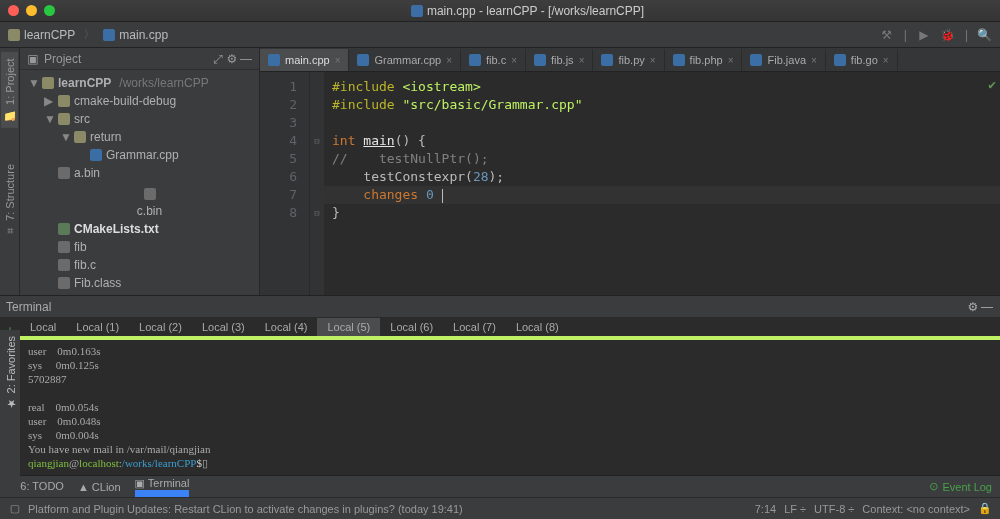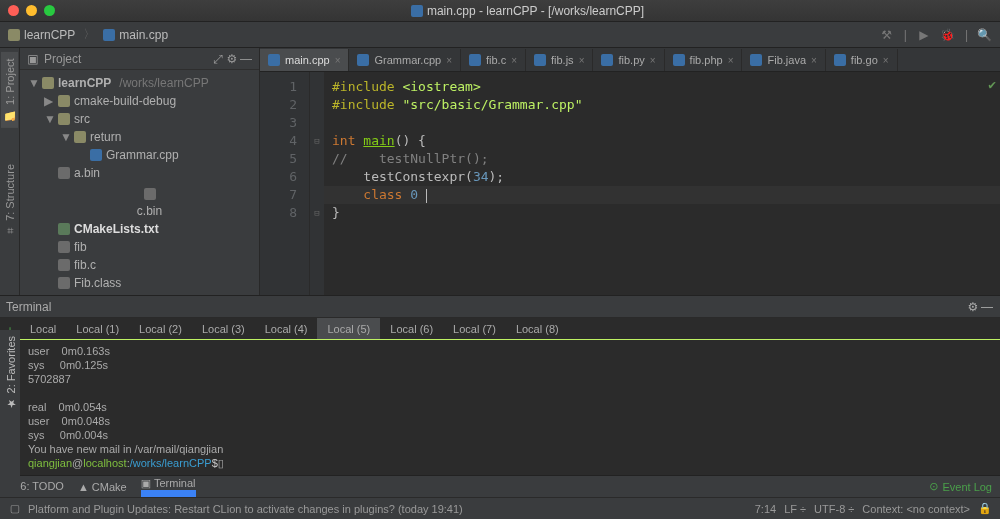--- a/index.html
+++ b/index.html
@@ -31,36 +31,36 @@
 .etab{height:22px; padding:0 8px; display:flex; align-items:center; gap:5px; color:#aaa; border-right:1px solid #2a2a2a; font-size:11px;}
 .etab.active{background:#4a4c4e; color:#ddd;}
 .etab .x{color:#777; font-size:10px;}
 .code-area{flex:1; display:flex; font-family:Menlo,Consolas,monospace; font-size:13px; line-height:18px; position:relative;}
 .gutter{width:50px; text-align:right; color:#606366; padding:6px 12px 6px 0; background:#313335; border-right:1px solid #2a2a2a;}
 .gutter div{height:18px;}
 .fold-gutter{width:14px; background:#313335; padding-top:6px;}
 .fold-gutter div{height:18px; color:#666; text-align:center; font-size:9px;}
 .code{flex:1; padding:6px 8px; position:relative;}
 .code .ln{height:18px; white-space:pre;}
-.kw{color:#cc7832;} .str{color:#bef264;} .num{color:#6897bb;} .typ{color:#84cc16;text-decoration:underline;} .cmt{color:#808080;} .inc{color:#bbb529;}
+.kw{color:#cc7832;} .str{color:#bef264;} .num{color:#6897bb;} .typ{color:#e5e5e5;text-decoration:underline;} .cmt{color:#808080;} .inc{color:#bbb529;}
 .hl-line{position:absolute; left:0; right:0; height:18px; background:#323232; z-index:0;}
 .code .ln > *{position:relative;}
 .check{position:absolute; top:4px; right:4px; color:#629755;}
 .terminal-wrap{height:180px; display:flex; flex-direction:column; border-top:1px solid #222;}
 .term-header{height:22px; background:#3a3c3e; display:flex; align-items:center; padding:0 6px; color:#aaa; border-bottom:1px solid #2a2a2a;}
 .term-header .spacer{flex:1;}
 .term-body{flex:1; display:flex; background:#2b2b2b;}
 .term-left{width:20px; display:flex; flex-direction:column; align-items:center; padding-top:4px; gap:6px;}
 .plus{color:#4aa04a; font-size:14px;}
 .xr{color:#c75450;}
 .term-main{flex:1; display:flex; flex-direction:column;}
-.term-tabs{height:22px; display:flex; align-items:flex-start; border-bottom:1px solid #bef264;}
+.term-tabs{height:22px; display:flex; align-items:flex-start; border-bottom:4px solid #bef264;}
 .ttab{padding:0 10px; height:100%; display:flex; align-items:center; color:#aaa; font-size:11px;}
 .ttab.active{background:#4a4c4e;}
-.term-out{flex:1; padding:4px 8px; font-family:Liberation Sans, sans-serif; font-size:11px; line-height:14px; color:#aaa; white-space:pre;}
+.term-out{flex:1; padding:4px 8px; font-family:Liberation Serif, serif; font-size:11px; line-height:14px; color:#aaa; white-space:pre;}
 .prompt-user{color:#7fbf3f;} .prompt-host{color:#7fbf3f;} .prompt-path{color:#3a9dd1;} .prompt-dollar{color:#ccc;}
 .bottom-bar{height:22px; background:#3a3c3e; display:flex; align-items:center; border-top:1px solid #222; padding:0 8px; gap:14px; color:#aaa; font-size:11px;}
 .bottom-bar .right{margin-left:auto; display:flex; gap:4px; align-items:center; color:#4aa04a;}
 .status-bar{height:22px; background:#3a3c3e; display:flex; align-items:center; padding:0 8px; color:#999; font-size:11px; border-top:1px solid #2a2a2a;}
 .status-bar .spacer{flex:1;}
 .underline{border-bottom:7px solid #3b82f6;}
 .ficon{width:12px; height:12px; display:inline-block; border-radius:2px;}
 .ficon.cpp{background:#3a6ea5;} .ficon.dir{background:#8a8a66;} .ficon.file{background:#6b6b6b;} .ficon.txt{background:#5a7a5a;}
 .cursor{border-left:1px solid #bbb;display:inline-block;height:14px;vertical-align:middle;}
 </style>
@@ -249,23 +249,23 @@
           <div></div>
           <div>⊟</div>
         </div>
       <div class="code" id="code">
         <span class="check">✔</span>
       <div class="ln"><span class="inc">#include</span> <span class="str">&lt;iostream&gt;</span></div>
           <div class="ln"><span class="inc">#include</span> <span class="str">"src/basic/Grammar.cpp"</span></div>
           <div class="ln"></div>
           <div class="ln"><span class="kw">int</span> <span class="typ">main</span>() {</div>
           <div class="ln"><span class="cmt">//    testNullPtr();</span></div>
-          <div class="ln">    testConstexpr(<span class="num">34</span>);</div>
+          <div class="ln">    testConstexpr(<span class="num">28</span>);</div>
           <div class="hl-line" style="top: 114px;"></div>
-          <div class="ln">    <span class="kw">class</span> <span class="num">0</span>;<span class="cursor"></span></div>
+          <div class="ln">    <span class="kw">changes</span> <span class="num">0</span>;<span class="cursor"></span></div>
           <div class="ln">}</div>
         </div>
     </div>
   </div>
 </div>
 
 <div style="position:absolute; left:0; top:330px; width:20px; height:160px; background:#3a3c3e; display:flex; align-items:flex-start; justify-content:center;">
   <div class="vtab">★ <span>2: Favorites</span></div>
 </div>
 
@@ -301,21 +301,21 @@
 user    0m0.048s
 sys     0m0.004s
 You have new mail in /var/mail/qiangjian
 <span class="prompt-user">qiangjian</span>@<span class="prompt-host">localhost</span>:<span class="prompt-path">/works/learnCPP</span><span class="prompt-dollar">$</span>▯</div>
     </div>
   </div>
 </div>
 
 <div class="bottom-bar">
   <span>✦ <span>6: TODO</span></span>
-  <span>▲ <span>CMake</span></span>
+  <span>▲ <span>CLion</span></span>
   <span class="underline">▣ <span>Terminal</span></span>
   <div class="right">
     <span>⊙</span>
     <span>Event Log</span>
   </div>
 </div>
 
 <div class="status-bar">
   <span class="icon">▢</span>
   <span style="margin-left:6px;">Platform and Plugin Updates: Restart CLion to activate changes in plugins? (today 19:41)</span>

